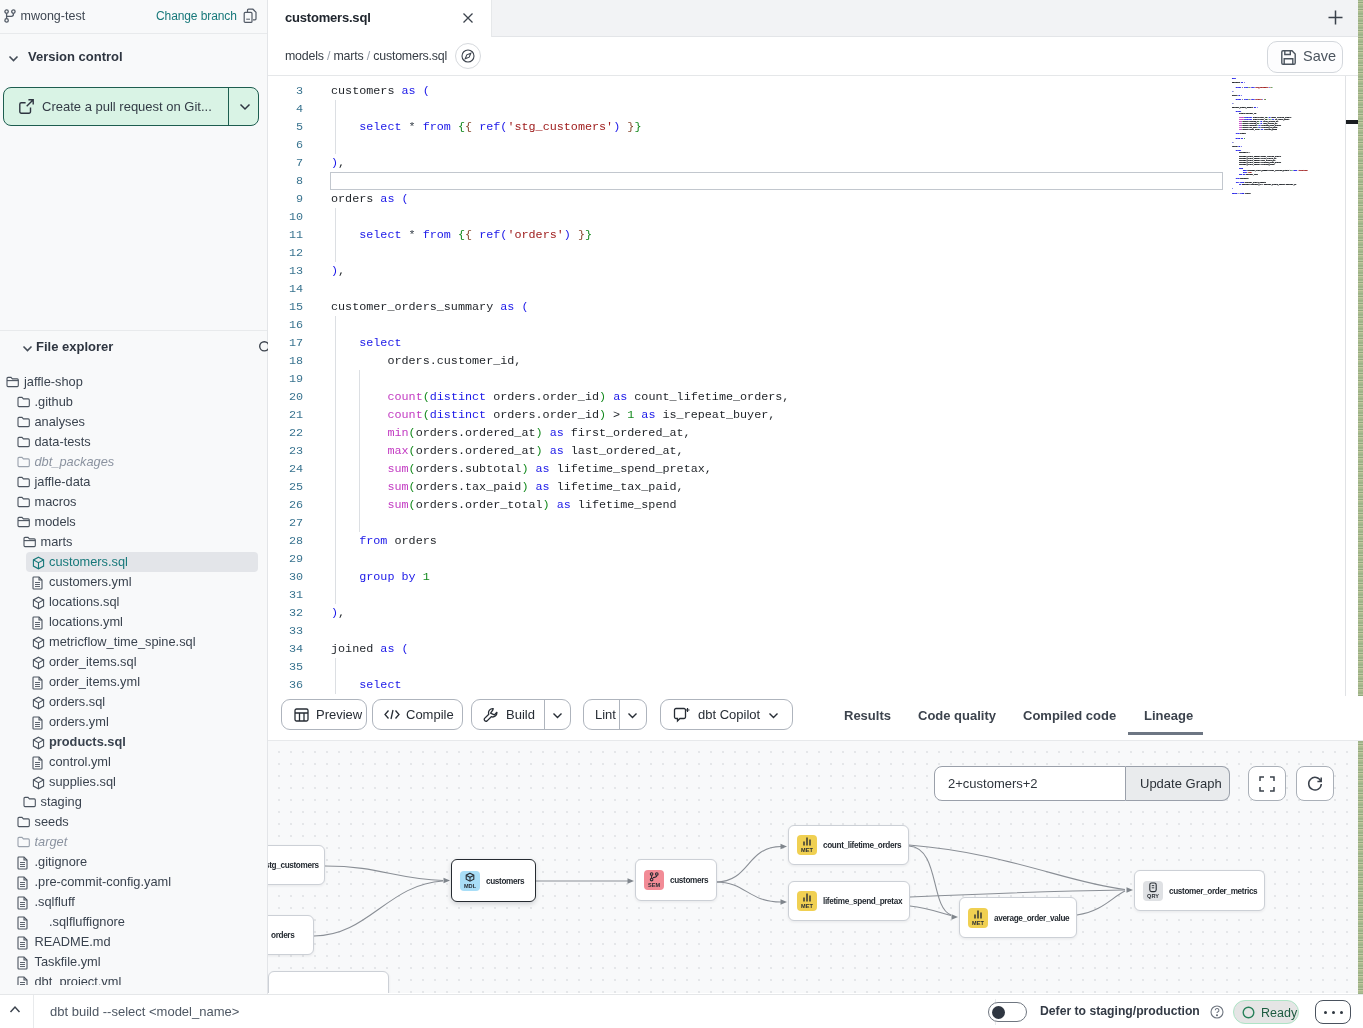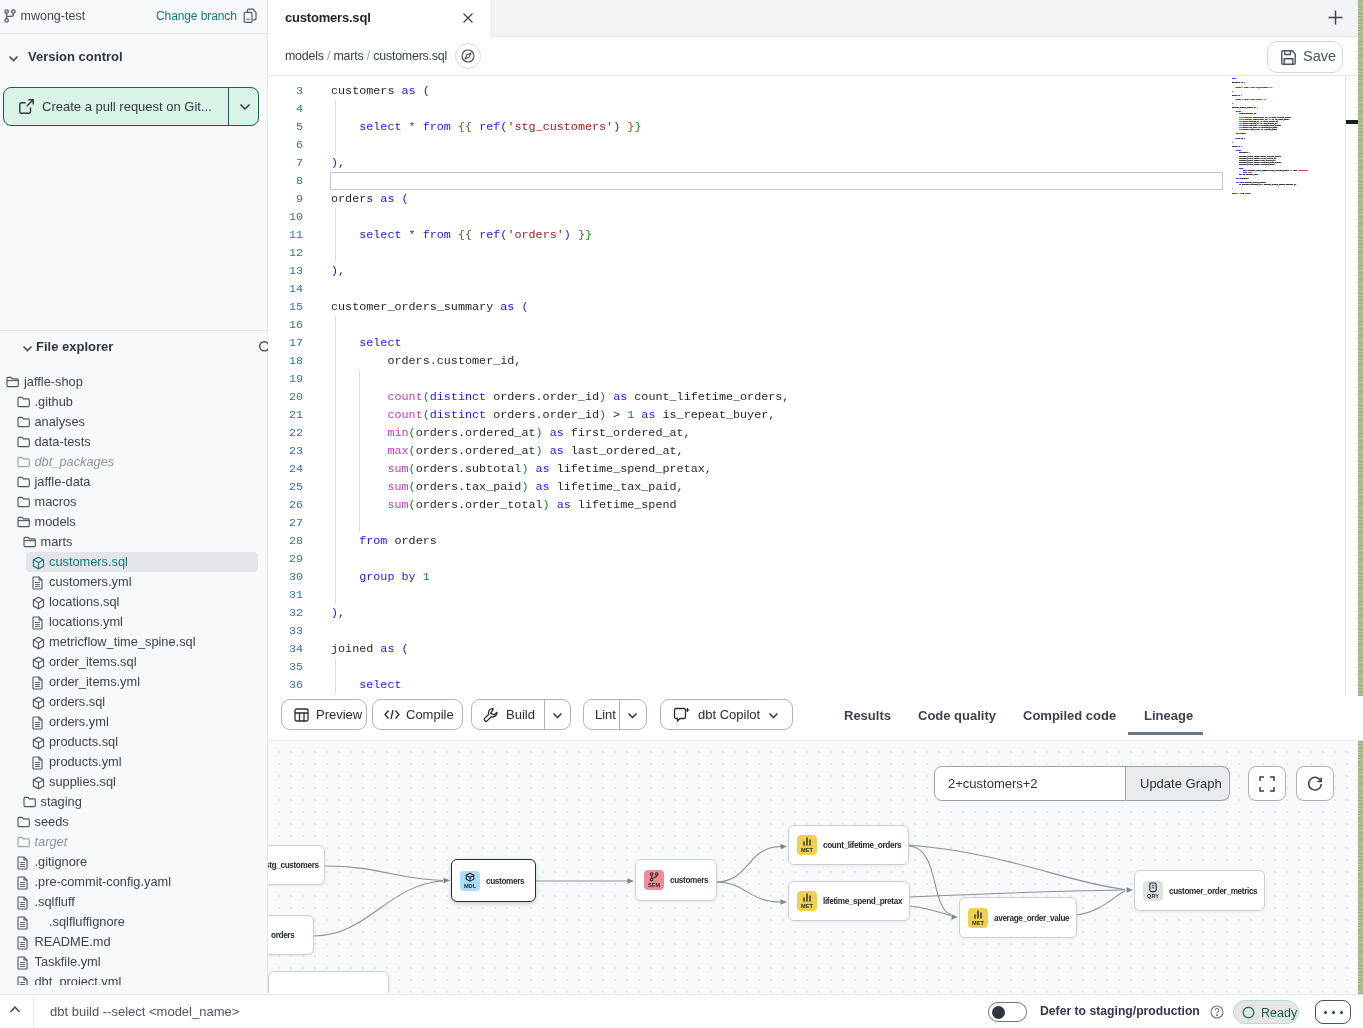--- a/index.html
+++ b/index.html
@@ -277,38 +277,38 @@
     <div class="row" style="left:0;top:340px;width:267px;">
       <span style="position:absolute;left:31.5px;top:0;height:20px;display:flex;align-items:center;">
         <svg class="ic" width="11" height="14" viewBox="0 0 11 14" fill="none" stroke="#4b545f" stroke-width="1.1">
           <path d="M1 1.8 a0.8 0.8 0 0 1 0.8-0.8 H7 l3 3 v8.2 a0.8 0.8 0 0 1 -0.8 0.8 H1.8 a0.8 0.8 0 0 1 -0.8-0.8 z"></path>
           <path d="M7 1.2 V4 h3"></path>
           <path d="M3 6.5 h5 M3 8.5 h5 M3 10.5 h5" stroke-width="0.9"></path>
         </svg>
       </span>
       <span style="position:absolute;left:49px;top:0;">orders.yml</span>
     </div>
-    <div class="row" style="left:0;top:360px;width:267px;">
+    <div class="row" style="left:0;top:360px;width:267px;font-weight:bold;">
       <span style="position:absolute;left:31.5px;top:0;height:20px;display:flex;align-items:center;">
         <svg class="ic" width="13" height="14" viewBox="0 0 13 14" fill="none" stroke="#4b545f" stroke-width="1.1">
           <path d="M6.5 1.2 L11.6 3.9 V10.1 L6.5 12.8 L1.4 10.1 V3.9 Z"></path>
           <path d="M1.6 4 L6.5 6.7 L11.4 4 M6.5 6.7 V12.6"></path>
         </svg>
       </span>
       <span style="position:absolute;left:49px;top:0;">products.sql</span>
     </div>
     <div class="row" style="left:0;top:380px;width:267px;">
       <span style="position:absolute;left:31.5px;top:0;height:20px;display:flex;align-items:center;">
         <svg class="ic" width="11" height="14" viewBox="0 0 11 14" fill="none" stroke="#4b545f" stroke-width="1.1">
           <path d="M1 1.8 a0.8 0.8 0 0 1 0.8-0.8 H7 l3 3 v8.2 a0.8 0.8 0 0 1 -0.8 0.8 H1.8 a0.8 0.8 0 0 1 -0.8-0.8 z"></path>
           <path d="M7 1.2 V4 h3"></path>
           <path d="M3 6.5 h5 M3 8.5 h5 M3 10.5 h5" stroke-width="0.9"></path>
         </svg>
       </span>
-      <span style="position:absolute;left:49px;top:0;">products.yml</span>
+      <span style="position:absolute;left:49px;top:0;">control.yml</span>
     </div>
     <div class="row" style="left:0;top:400px;width:267px;">
       <span style="position:absolute;left:31.5px;top:0;height:20px;display:flex;align-items:center;">
         <svg class="ic" width="13" height="14" viewBox="0 0 13 14" fill="none" stroke="#4b545f" stroke-width="1.1">
           <path d="M6.5 1.2 L11.6 3.9 V10.1 L6.5 12.8 L1.4 10.1 V3.9 Z"></path>
           <path d="M1.6 4 L6.5 6.7 L11.4 4 M6.5 6.7 V12.6"></path>
         </svg>
       </span>
       <span style="position:absolute;left:49px;top:0;">supplies.sql</span>
     </div>

